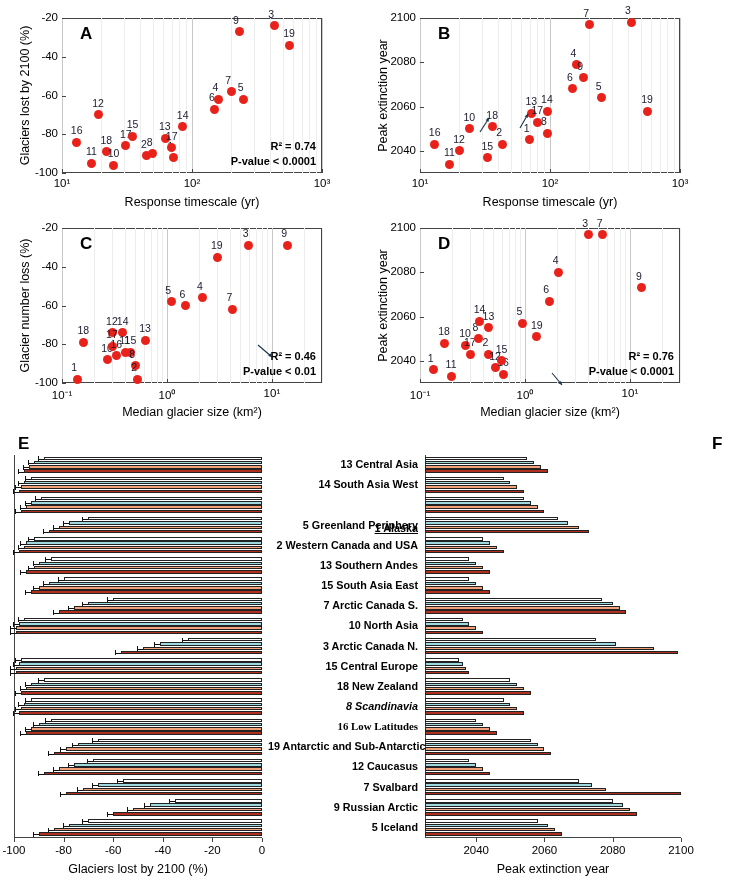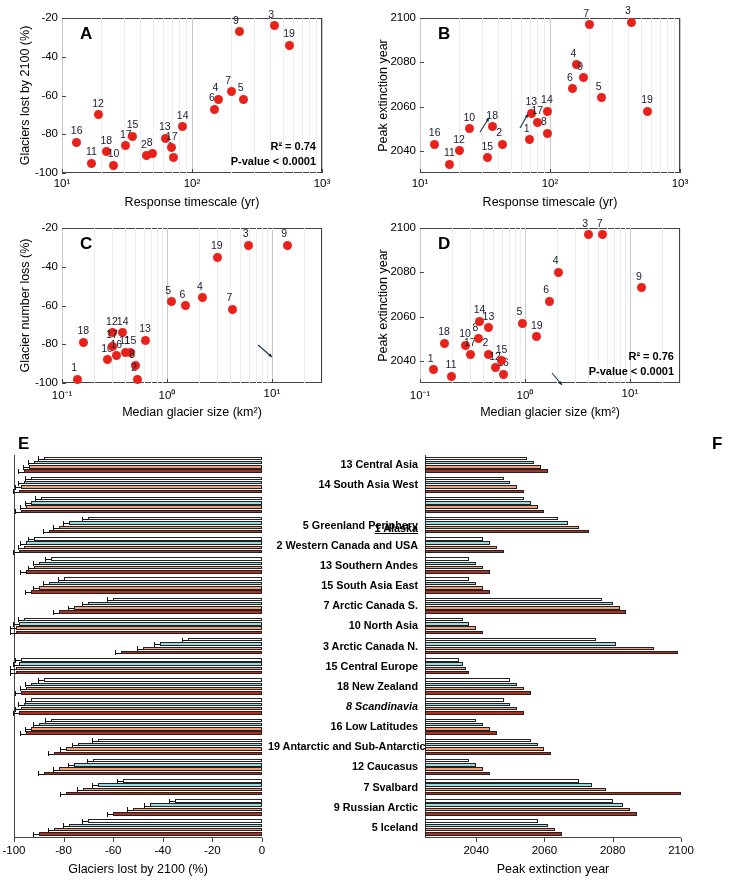--- a/index.html
+++ b/index.html
@@ -252,20 +252,24 @@
     <div class="dot" style="left: 202.901px; top: 297.75px;"></div>
     <div class="ptlabel" style="left: 196.901px; top: 279.75px;">4</div>
     <div class="dot" style="left: 232.377px; top: 309.375px;"></div>
     <div class="ptlabel" style="left: 226.377px; top: 291.375px;">7</div>
     <div class="dot" style="left: 217.039px; top: 257.062px;"></div>
     <div class="ptlabel" style="left: 211.039px; top: 239.062px;">19</div>
     <div class="dot" style="left: 248.636px; top: 245.438px;"></div>
     <div class="ptlabel" style="left: 242.636px; top: 227.438px;">3</div>
     <div class="dot" style="left: 287.259px; top: 245.438px;"></div>
     <div class="ptlabel" style="left: 281.259px; top: 227.438px;">9</div>
+    <div class="statbox" style="left: 202px; top: 349px; width: 114px;">
+      <div>R² = 0.46</div>
+      <div>P-value &lt; 0.01</div>
+    </div>
     <div class="axis-label" style="left: 62px; top: 405px; width: 260px;">Median glacier size (km²)</div>
     <div class="axis-label-y" style="left: 18px; top: 383px; transform: rotate(-90deg); width: 155px; text-align: center;">Glacier number loss (%)</div>
     <div class="plotbox" style="left: 420px; top: 228px; width: 260px; height: 155px;"></div>
     <div class="gridv" style="left: 420px; top: 228px; height: 155px; background: rgb(201, 201, 201);"></div>
     <div class="gridv" style="left: 451.596px; top: 228px; height: 155px; background: rgb(237, 237, 237);"></div>
     <div class="gridv" style="left: 470.079px; top: 228px; height: 155px; background: rgb(237, 237, 237);"></div>
     <div class="gridv" style="left: 483.193px; top: 228px; height: 155px; background: rgb(237, 237, 237);"></div>
     <div class="gridv" style="left: 493.364px; top: 228px; height: 155px; background: rgb(237, 237, 237);"></div>
     <div class="gridv" style="left: 501.675px; top: 228px; height: 155px; background: rgb(237, 237, 237);"></div>
     <div class="gridv" style="left: 508.702px; top: 228px; height: 155px; background: rgb(237, 237, 237);"></div>
@@ -365,21 +369,21 @@
     <div class="barlabel" style="left: 268px; top: 518.553px; width: 150px;">5 Greenland Periphery</div>
     <div class="barlabel" style="left: 268px; top: 538.711px; width: 150px;">2 Western Canada and USA</div>
     <div class="barlabel" style="left: 268px; top: 558.868px; width: 150px;">13 Southern Andes</div>
     <div class="barlabel" style="left: 268px; top: 579.026px; width: 150px;">15 South Asia East</div>
     <div class="barlabel" style="left: 268px; top: 599.184px; width: 150px;">7 Arctic Canada S.</div>
     <div class="barlabel" style="left: 268px; top: 619.342px; width: 150px;">10 North Asia</div>
     <div class="barlabel" style="left: 268px; top: 639.5px; width: 150px;">3 Arctic Canada N.</div>
     <div class="barlabel" style="left: 268px; top: 659.658px; width: 150px;">15 Central Europe</div>
     <div class="barlabel" style="left: 268px; top: 679.816px; width: 150px;">18 New Zealand</div>
     <div class="barlabel" style="left: 268px; top: 699.974px; width: 150px; font-style: italic;">8 Scandinavia</div>
-    <div class="barlabel" style="left: 268px; top: 720.132px; width: 150px;">16 Low Latitudes</div>
+    <div class="barlabel" style="left: 268px; top: 720.132px; width: 150px; font-family: Liberation Serif, serif;">16 Low Latitudes</div>
     <div class="barlabel" style="left: 268px; top: 740.289px; width: 150px;">19 Antarctic and Sub-Antarctic</div>
     <div class="barlabel" style="left: 268px; top: 760.447px; width: 150px;">12 Caucasus</div>
     <div class="barlabel" style="left: 268px; top: 780.605px; width: 150px;">7 Svalbard</div>
     <div class="barlabel" style="left: 268px; top: 800.763px; width: 150px;">9 Russian Arctic</div>
     <div class="barlabel" style="left: 268px; top: 820.921px; width: 150px;">5 Iceland</div>
     <div class="bar" style="left: 43.76px; top: 456.5px; width: 218.24px; height: 3.48947px; background: rgb(255, 255, 255);"></div>
     <div class="errbar" style="left: 37.76px; top: 458.645px; width: 6px;"></div>
     <div class="errcap" style="left: 37.76px; top: 456.145px; height: 5px;"></div>
     <div class="bar" style="left: 33.84px; top: 460.789px; width: 228.16px; height: 3.48947px; background: rgb(159, 217, 224);"></div>
     <div class="errbar" style="left: 27.84px; top: 462.934px; width: 6px;"></div>

